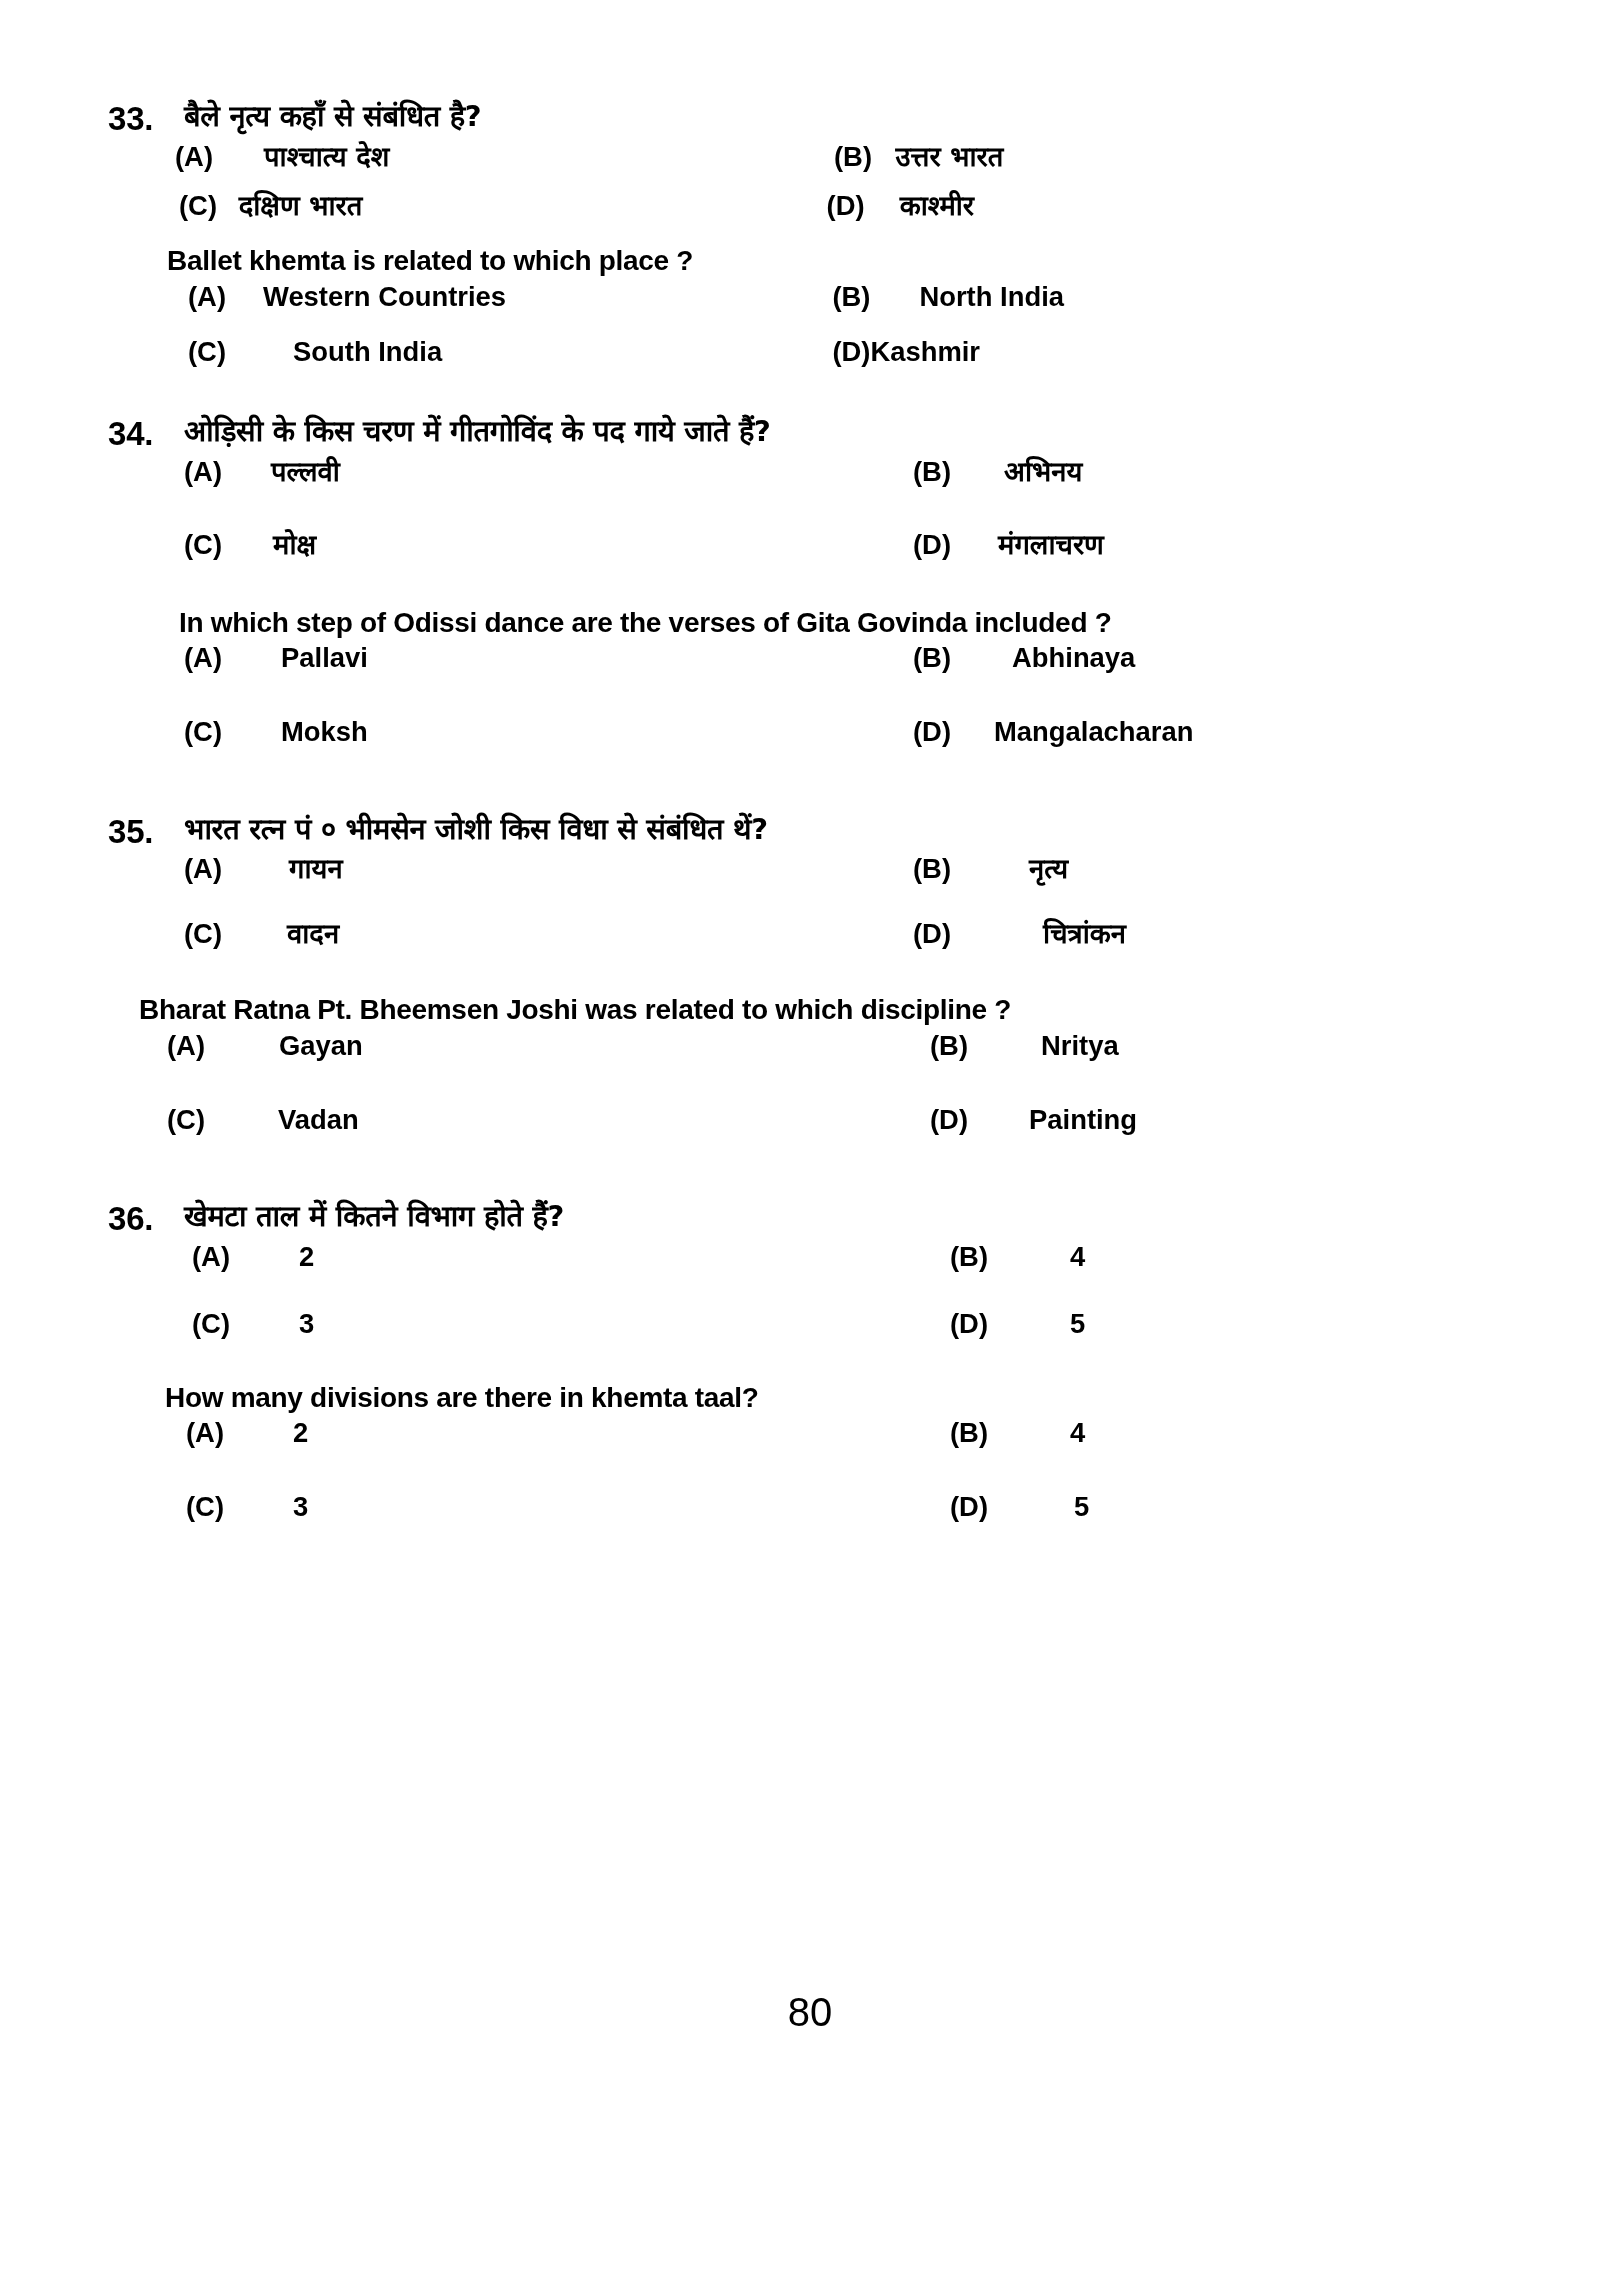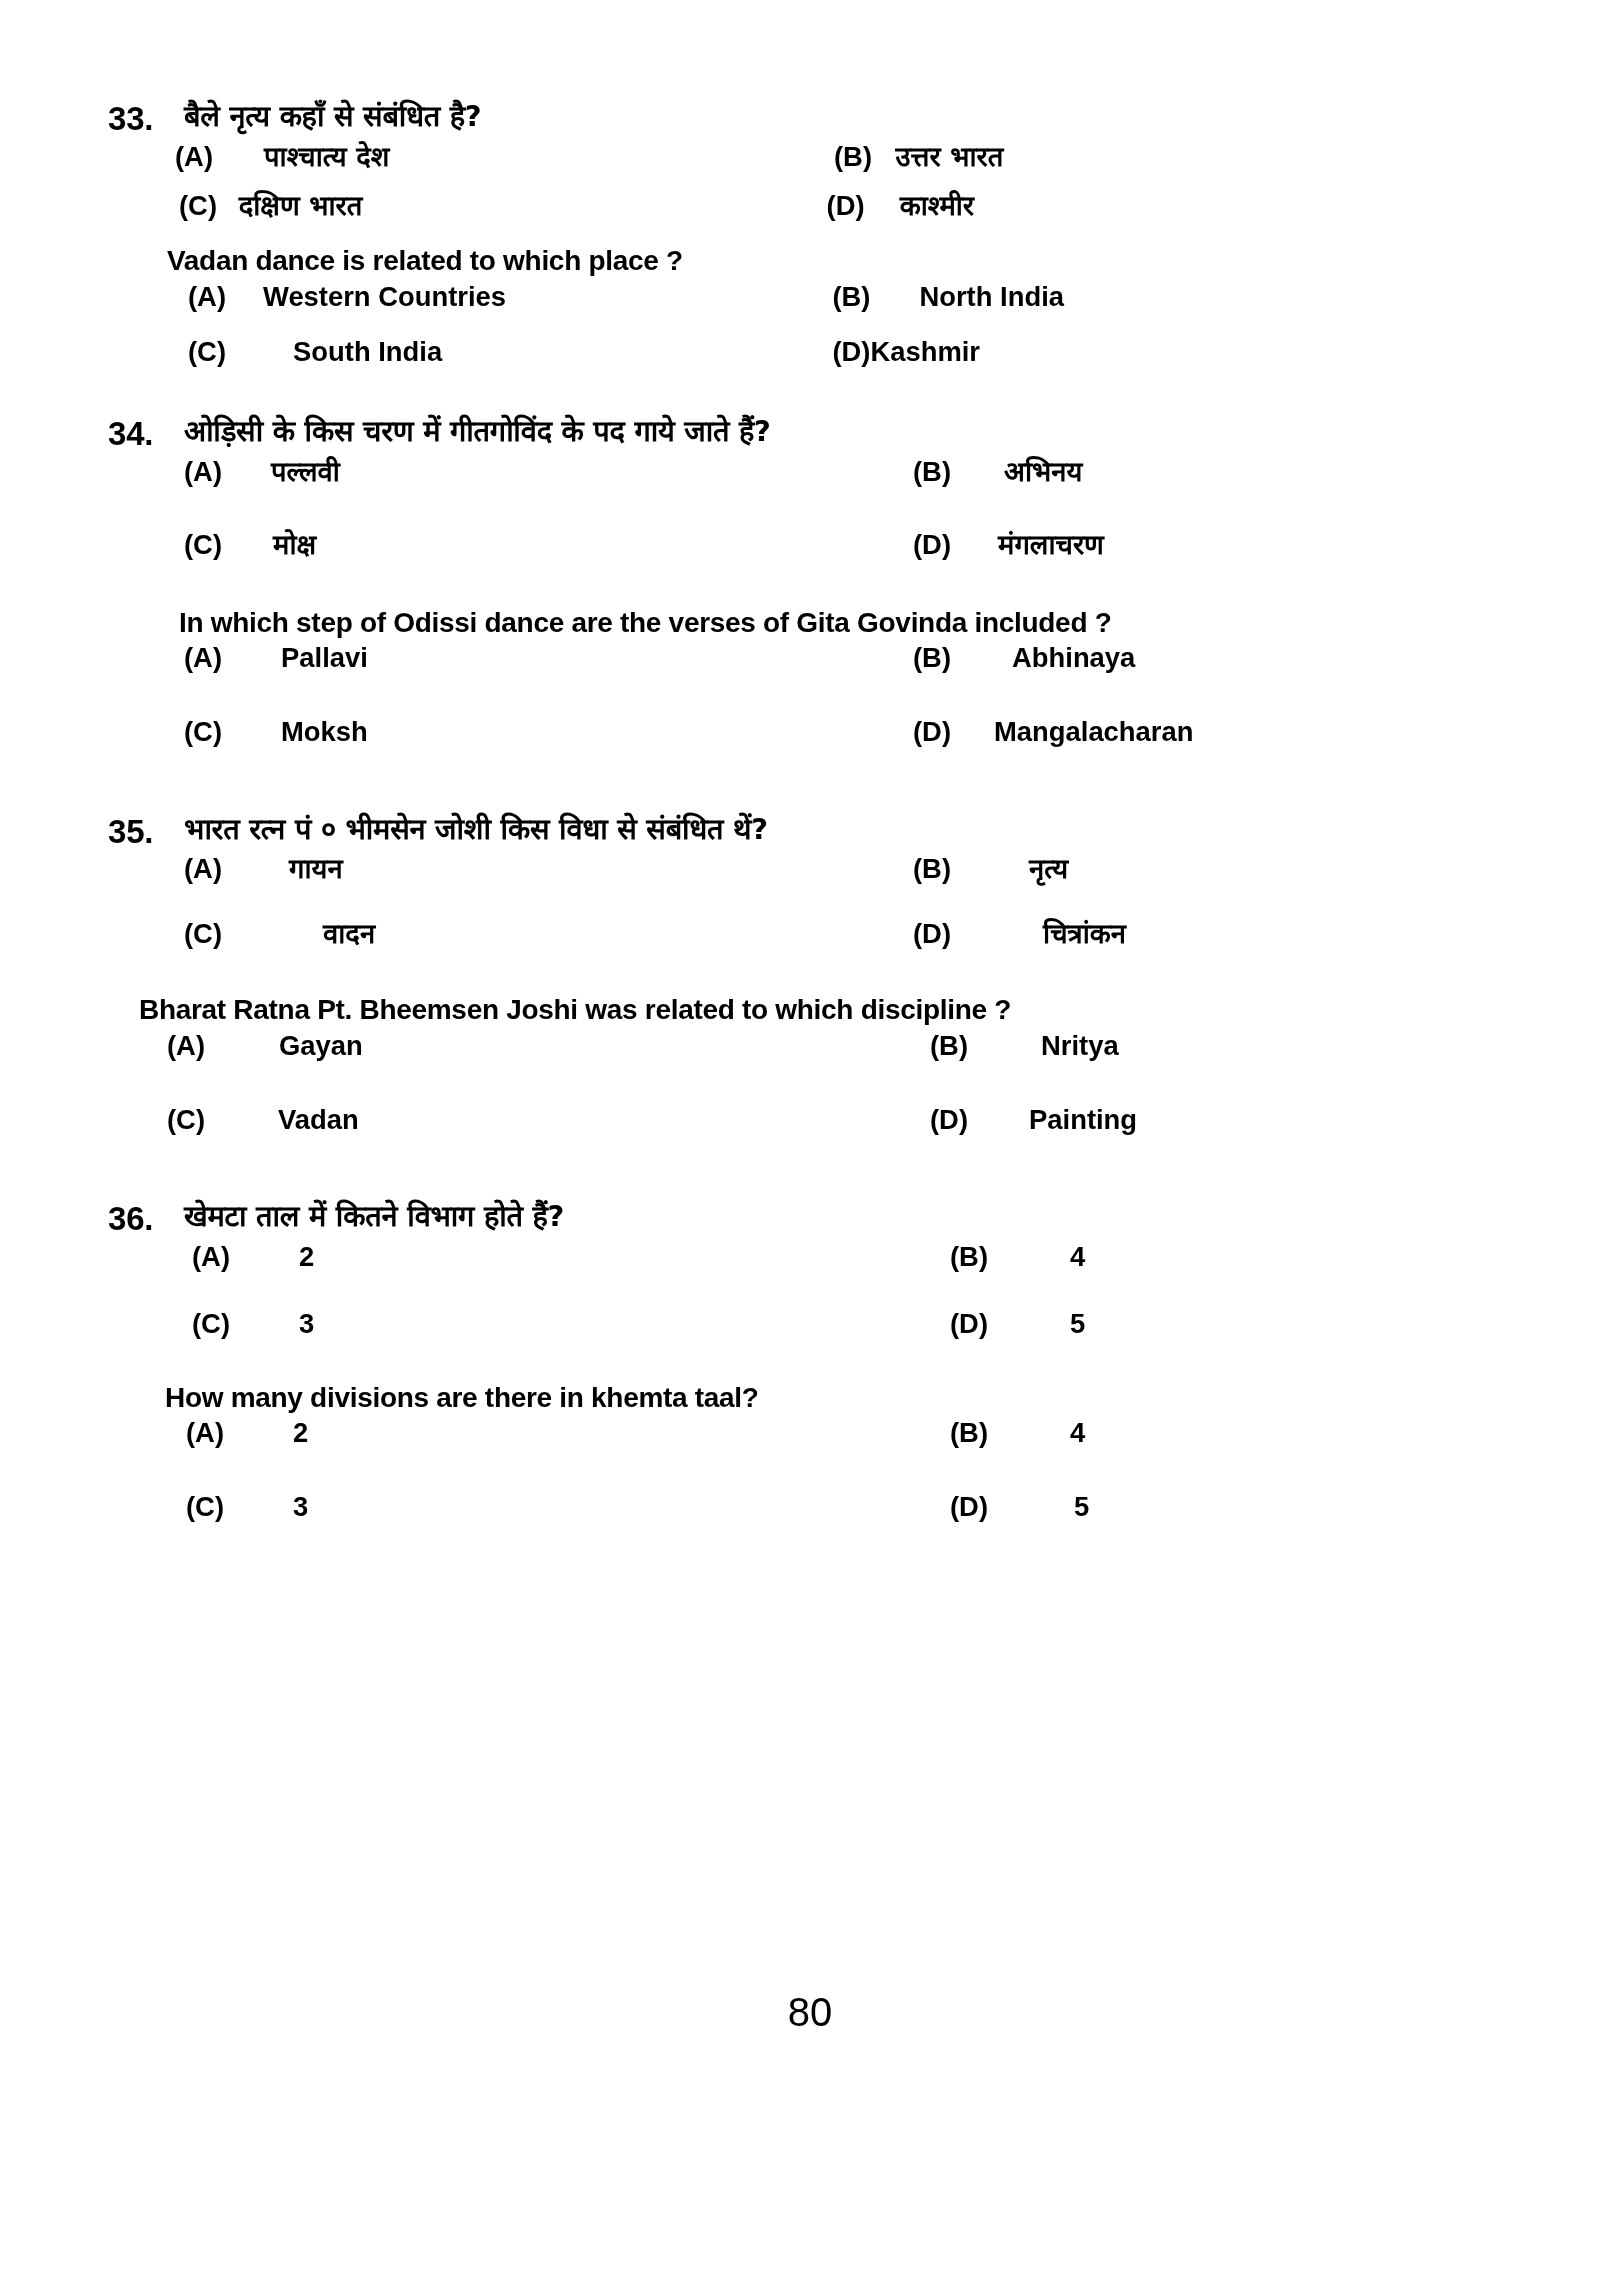--- a/index.html
+++ b/index.html
@@ -133,21 +133,21 @@
   #q34 .opts.en .opt:nth-child(3) .opt-val { margin-left: 59px; }
   #q34 .opts.en .opt:nth-child(4) .opt-lab { margin-left: 108px; }
   #q34 .opts.en .opt:nth-child(4) .opt-val { margin-left: 43px; }
 
   #q35 { margin-top: 21.6px; }
   #q35 .opts.hi .opt { min-height: 65px; }
   #q35 .opts.hi .opt-lab { margin-left: 76px; }
   #q35 .opts.hi .opt:nth-child(1) .opt-val { margin-left: 67px; }
   #q35 .opts.hi .opt:nth-child(2) .opt-lab { margin-left: 108px; }
   #q35 .opts.hi .opt:nth-child(2) .opt-val { margin-left: 78px; }
-  #q35 .opts.hi .opt:nth-child(3) .opt-val { margin-left: 101px; }
+  #q35 .opts.hi .opt:nth-child(3) .opt-val { margin-left: 65px; }
   #q35 .opts.hi .opt:nth-child(4) .opt-lab { margin-left: 108px; }
   #q35 .opts.hi .opt:nth-child(4) .opt-val { margin-left: 92px; }
   #q35 .qtext-en { margin-left: 31px; margin-top: 9.8px; }
   #q35 .opts.en .opt { min-height: 74px; }
   #q35 .opts.en .opt-lab { margin-left: 59px; }
   #q35 .opts.en .opt:nth-child(1) .opt-val { margin-left: 74px; }
   #q35 .opts.en .opt:nth-child(2) .opt-lab { margin-left: 125px; }
   #q35 .opts.en .opt:nth-child(2) .opt-val { margin-left: 73px; }
   #q35 .opts.en .opt:nth-child(3) .opt-val { margin-left: 73px; }
   #q35 .opts.en .opt:nth-child(4) .opt-lab { margin-left: 125px; }
@@ -193,21 +193,21 @@
       </div>
       <div class="opt">
         <span class="opt-lab">(C)</span>
         <span class="opt-val hi">दक्षिण भारत</span>
       </div>
       <div class="opt">
         <span class="opt-lab">(D)</span>
         <span class="opt-val hi">काश्मीर</span>
       </div>
     </div>
-    <div class="qtext-en">Vadan dance is related to which place ?</div>
+    <div class="qtext-en">Ballet khemta is related to which place ?</div>
     <div class="opts en">
       <div class="opt">
         <span class="opt-lab">(A)</span>
         <span class="opt-val">Western Countries</span>
       </div>
       <div class="opt">
         <span class="opt-lab">(B)</span>
         <span class="opt-val">North India</span>
       </div>
       <div class="opt">

